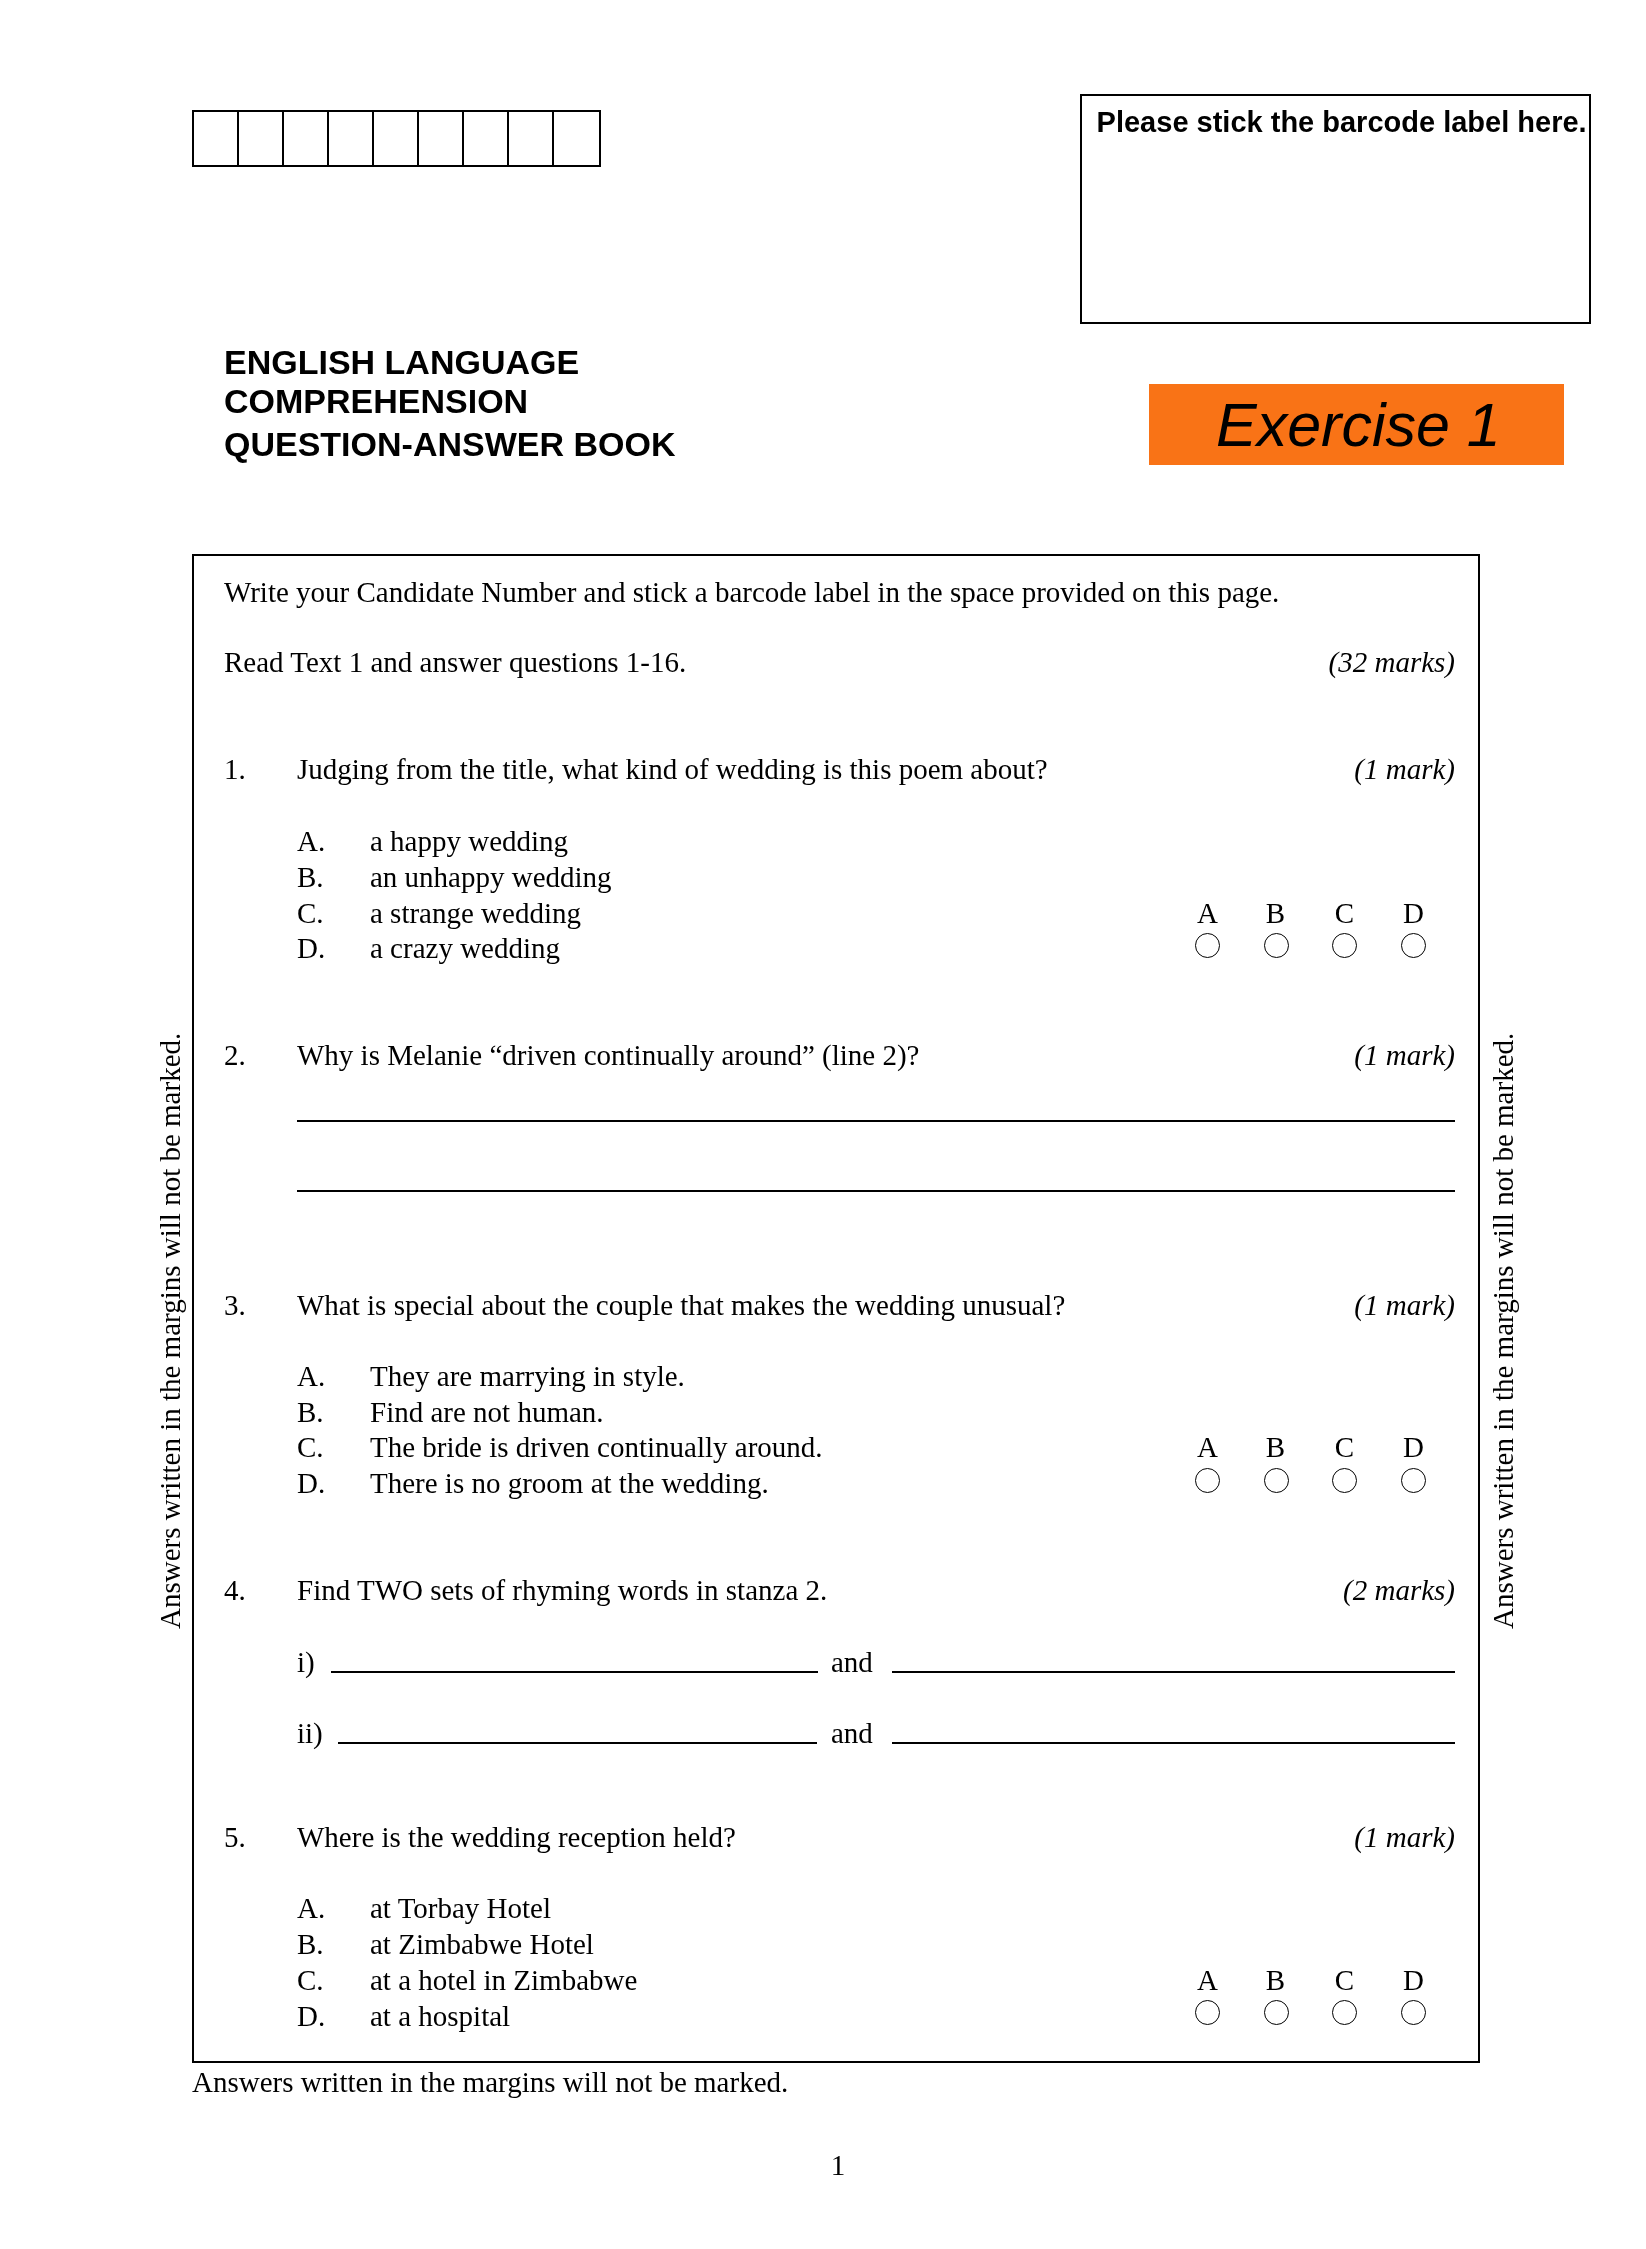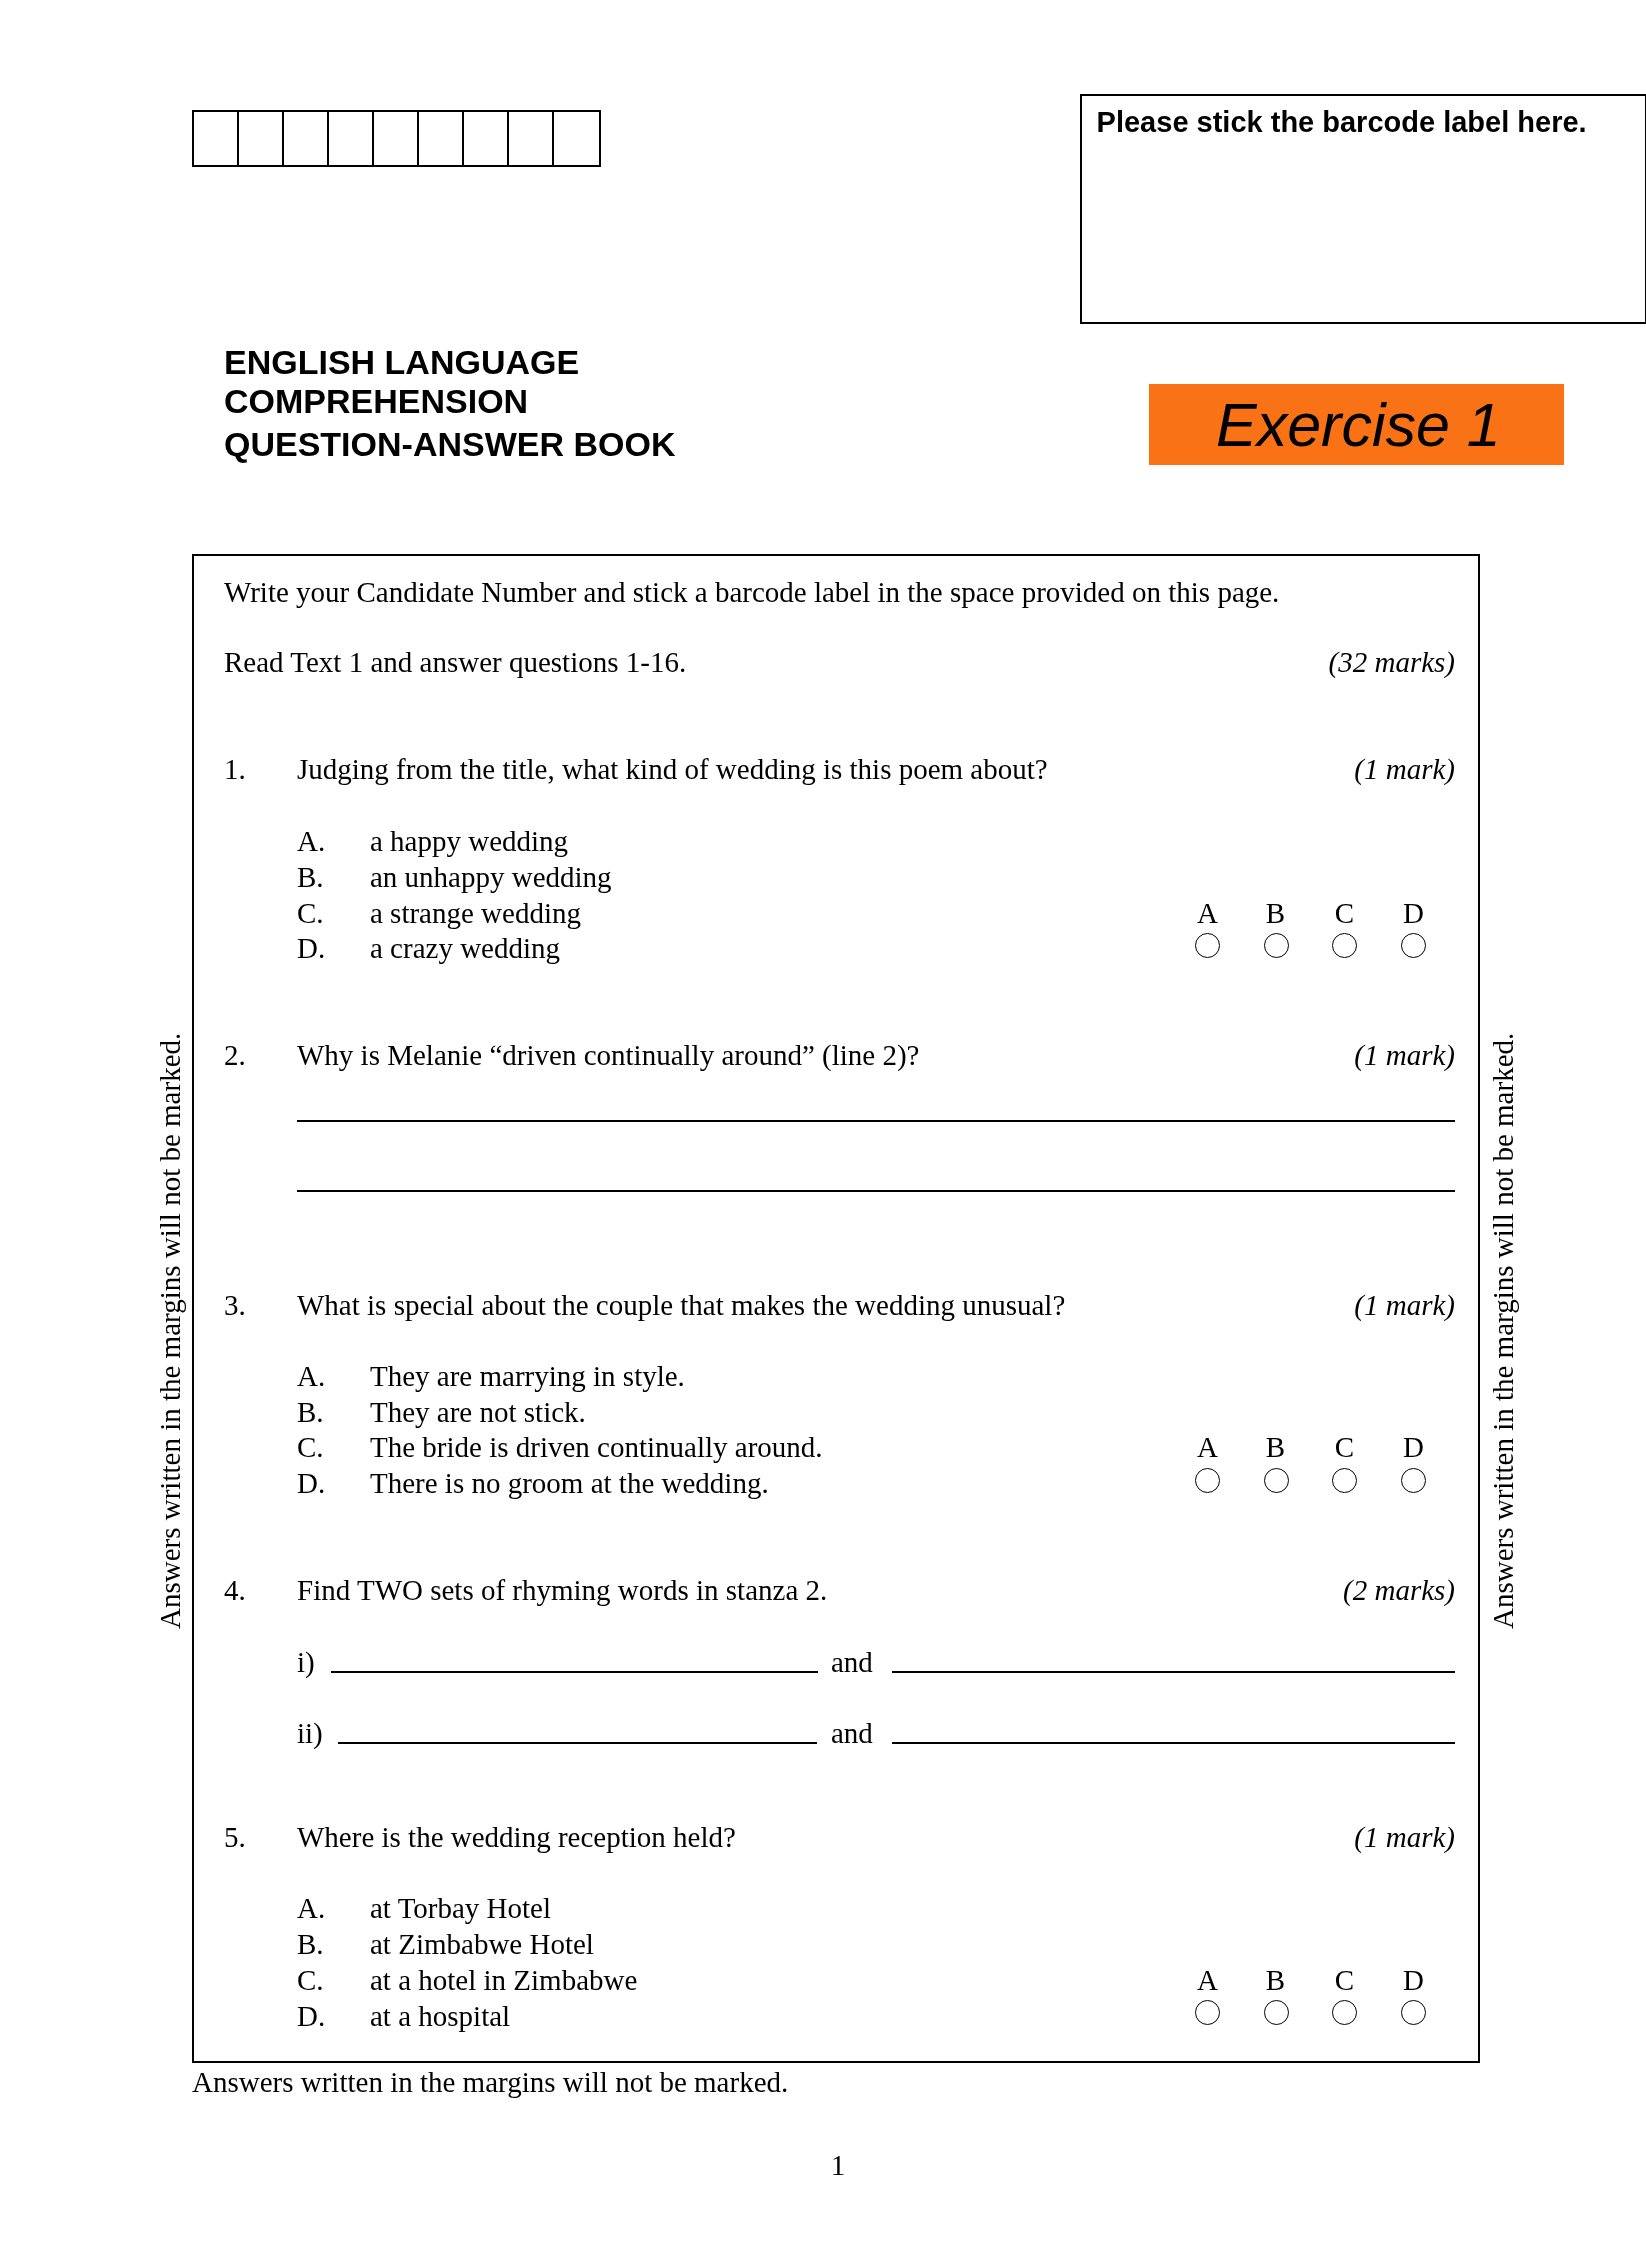--- a/index.html
+++ b/index.html
@@ -11,21 +11,21 @@
   .abs { position: absolute; }
   .sans { font-family: "Liberation Sans", "DejaVu Sans", sans-serif; }
 
   
   .cand { left: 192px; top: 110px; height: 57px; display: flex; border: 2.9px solid #000; box-sizing: border-box; }
   .cand-label { width: 294px; font-size: 31px; line-height: 51px; padding-left: 1.5px; border-right: 2.2px solid #000; box-sizing: border-box; white-space: nowrap; }
   .cand-cell { width: 45px; height: 100%; border-right: 2.2px solid #000; box-sizing: border-box; }
   .cand-cell:last-child { border-right: none; }
 
   
-  .barcode { left: 1080px; top: 94px; width: 567px; height: 230px; border: 2.2px solid #000; box-sizing: border-box; }
+  .barcode { left: 1080px; top: 94px; width: 511px; height: 230px; border: 2.2px solid #000; box-sizing: border-box; }
   .barcode-text { position: absolute; left: 14.6px; top: 10.2px; font-size: 29px; font-weight: bold; white-space: nowrap; }
 
   
   .title { left: 224px; font-size: 34px; font-weight: bold; white-space: nowrap; line-height: 40px; }
 
   .exercise { left: 1149px; top: 384px; width: 415px; height: 81px; background: #f97316; }
   .exercise-text { position: absolute; left: 67px; top: 5.9px; font-size: 61px; font-style: italic; white-space: nowrap; line-height: 70px; }
 
   
   .main { left: 192px; top: 554px; width: 1288px; height: 1509px; border: 2.2px solid #000; box-sizing: border-box; }
@@ -110,21 +110,21 @@
 </div>
 
 <div>
   <div class="abs txt" style="left:224px; top:1288px;">3.</div>
   <div class="abs txt" style="left:297px; top:1288px;">What is special about the couple that makes the wedding unusual?</div>
   <div class="abs txt ital right" style="left:1244px; width:211px; top:1288px;">(1 mark)</div>
 
   <div class="abs txt" style="left:297px; top:1359px;">A.</div>
   <div class="abs txt" style="left:370px; top:1359px;">They are marrying in style.</div>
   <div class="abs txt" style="left:297px; top:1395px;">B.</div>
-  <div class="abs txt" style="left:370px; top:1395px;">They are not stick.</div>
+  <div class="abs txt" style="left:370px; top:1395px;">Find are not human.</div>
   <div class="abs txt" style="left:297px; top:1430px;">C.</div>
   <div class="abs txt" style="left:370px; top:1430px;">The bride is driven continually around.</div>
   <div class="abs txt" style="left:297px; top:1466px;">D.</div>
   <div class="abs txt" style="left:370px; top:1466px;">There is no groom at the wedding.</div>
 
   <div class="abs bubble-letter" style="left:1193px; top:1430px;">A</div>
   <div class="abs bubble-letter" style="left:1261px; top:1430px;">B</div>
   <div class="abs bubble-letter" style="left:1330px; top:1430px;">C</div>
   <div class="abs bubble-letter" style="left:1399px; top:1430px;">D</div>
   <div class="abs bubble" style="left:1195px; top:1468px;"></div>

